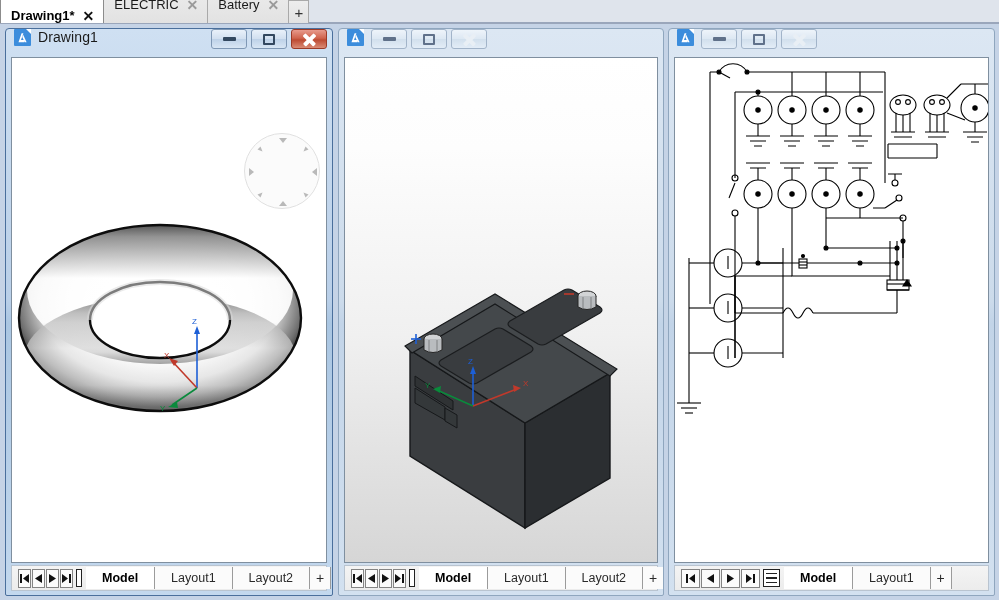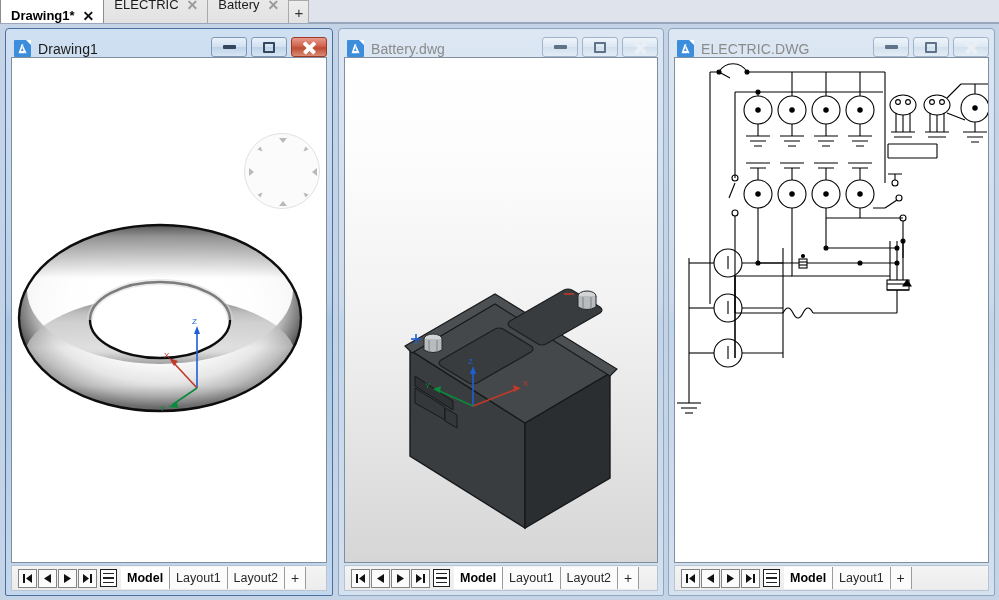--- a/index.html
+++ b/index.html
@@ -109,21 +109,21 @@
   .win.inactive {
     background: linear-gradient(to bottom, #dce7f3 0%, #ccdbeb 48%, #c2d4e8 52%, #d3e1f0 100%);
     border-color: #8fa6be;
   }
 
   
   .titlebar {
     height: 28px;
     flex: 0 0 28px;
     display: flex;
-    align-items: flex-end;
+    align-items: flex-start;
     padding: 0 5px 0 8px;
     position: relative;
   }
   .winicon {
     width: 17px; height: 17px;
     flex: 0 0 17px;
     position: relative;
     background: #3c8ddc;
     border-radius: 1px;
     margin-right: 7px;
@@ -245,21 +245,21 @@
     display: flex;
     flex-direction: column;
     justify-content: center;
     gap: 3px;
     padding: 0 2px;
     cursor: default;
   }
   .layoutlisticon i { display: block; height: 1.5px; background: #222; }
   .ltab {
     height: 22px;
-    padding: 0 6px;
+    padding: 0 16px;
     display: flex;
     align-items: center;
     font-size: 12.5px;
     color: #2a2a2a;
     border-left: 1px solid #9b9b9b;
     border-right: 1px solid #9b9b9b;
     background: #fbfbfb;
     margin-right: -1px;
     cursor: default;
     white-space: nowrap;
@@ -453,21 +453,20 @@
 
     <div class="win inactive" style="left:338px; top:4px; width:326px; height:568px;">
 
       <div class="titlebar">
         <span class="winicon">
           <svg width="17" height="17" viewBox="0 0 17 17">
             <path d="M4.5 13.2 L7.6 4.2 L9.4 4.2 L7.0 11.0 L11.0 11.0 L10.2 13.2 Z" fill="#ffffff"></path>
             <path d="M9.0 5.6 L12.6 13.2 L10.7 13.2 L8.3 7.9 Z" fill="#ffffff"></path>
           </svg>
         </span>
-        <span class="wintitle">Battery.dwg</span>
         <span class="winbtns">
           <span class="wbtn">
               <i class="glyph-min"></i>
             </span>
           <span class="wbtn">
               <i class="glyph-max"></i>
             </span>
           <span class="wbtn close">
               <i class="glyph-close"></i>
             </span>
@@ -568,21 +567,20 @@
 
     <div class="win inactive" style="left:668px; top:4px; width:327px; height:568px;">
 
       <div class="titlebar">
         <span class="winicon">
           <svg width="17" height="17" viewBox="0 0 17 17">
             <path d="M4.5 13.2 L7.6 4.2 L9.4 4.2 L7.0 11.0 L11.0 11.0 L10.2 13.2 Z" fill="#ffffff"></path>
             <path d="M9.0 5.6 L12.6 13.2 L10.7 13.2 L8.3 7.9 Z" fill="#ffffff"></path>
           </svg>
         </span>
-        <span class="wintitle">ELECTRIC.DWG</span>
         <span class="winbtns">
           <span class="wbtn">
               <i class="glyph-min"></i>
             </span>
           <span class="wbtn">
               <i class="glyph-max"></i>
             </span>
           <span class="wbtn close">
               <i class="glyph-close"></i>
             </span>

